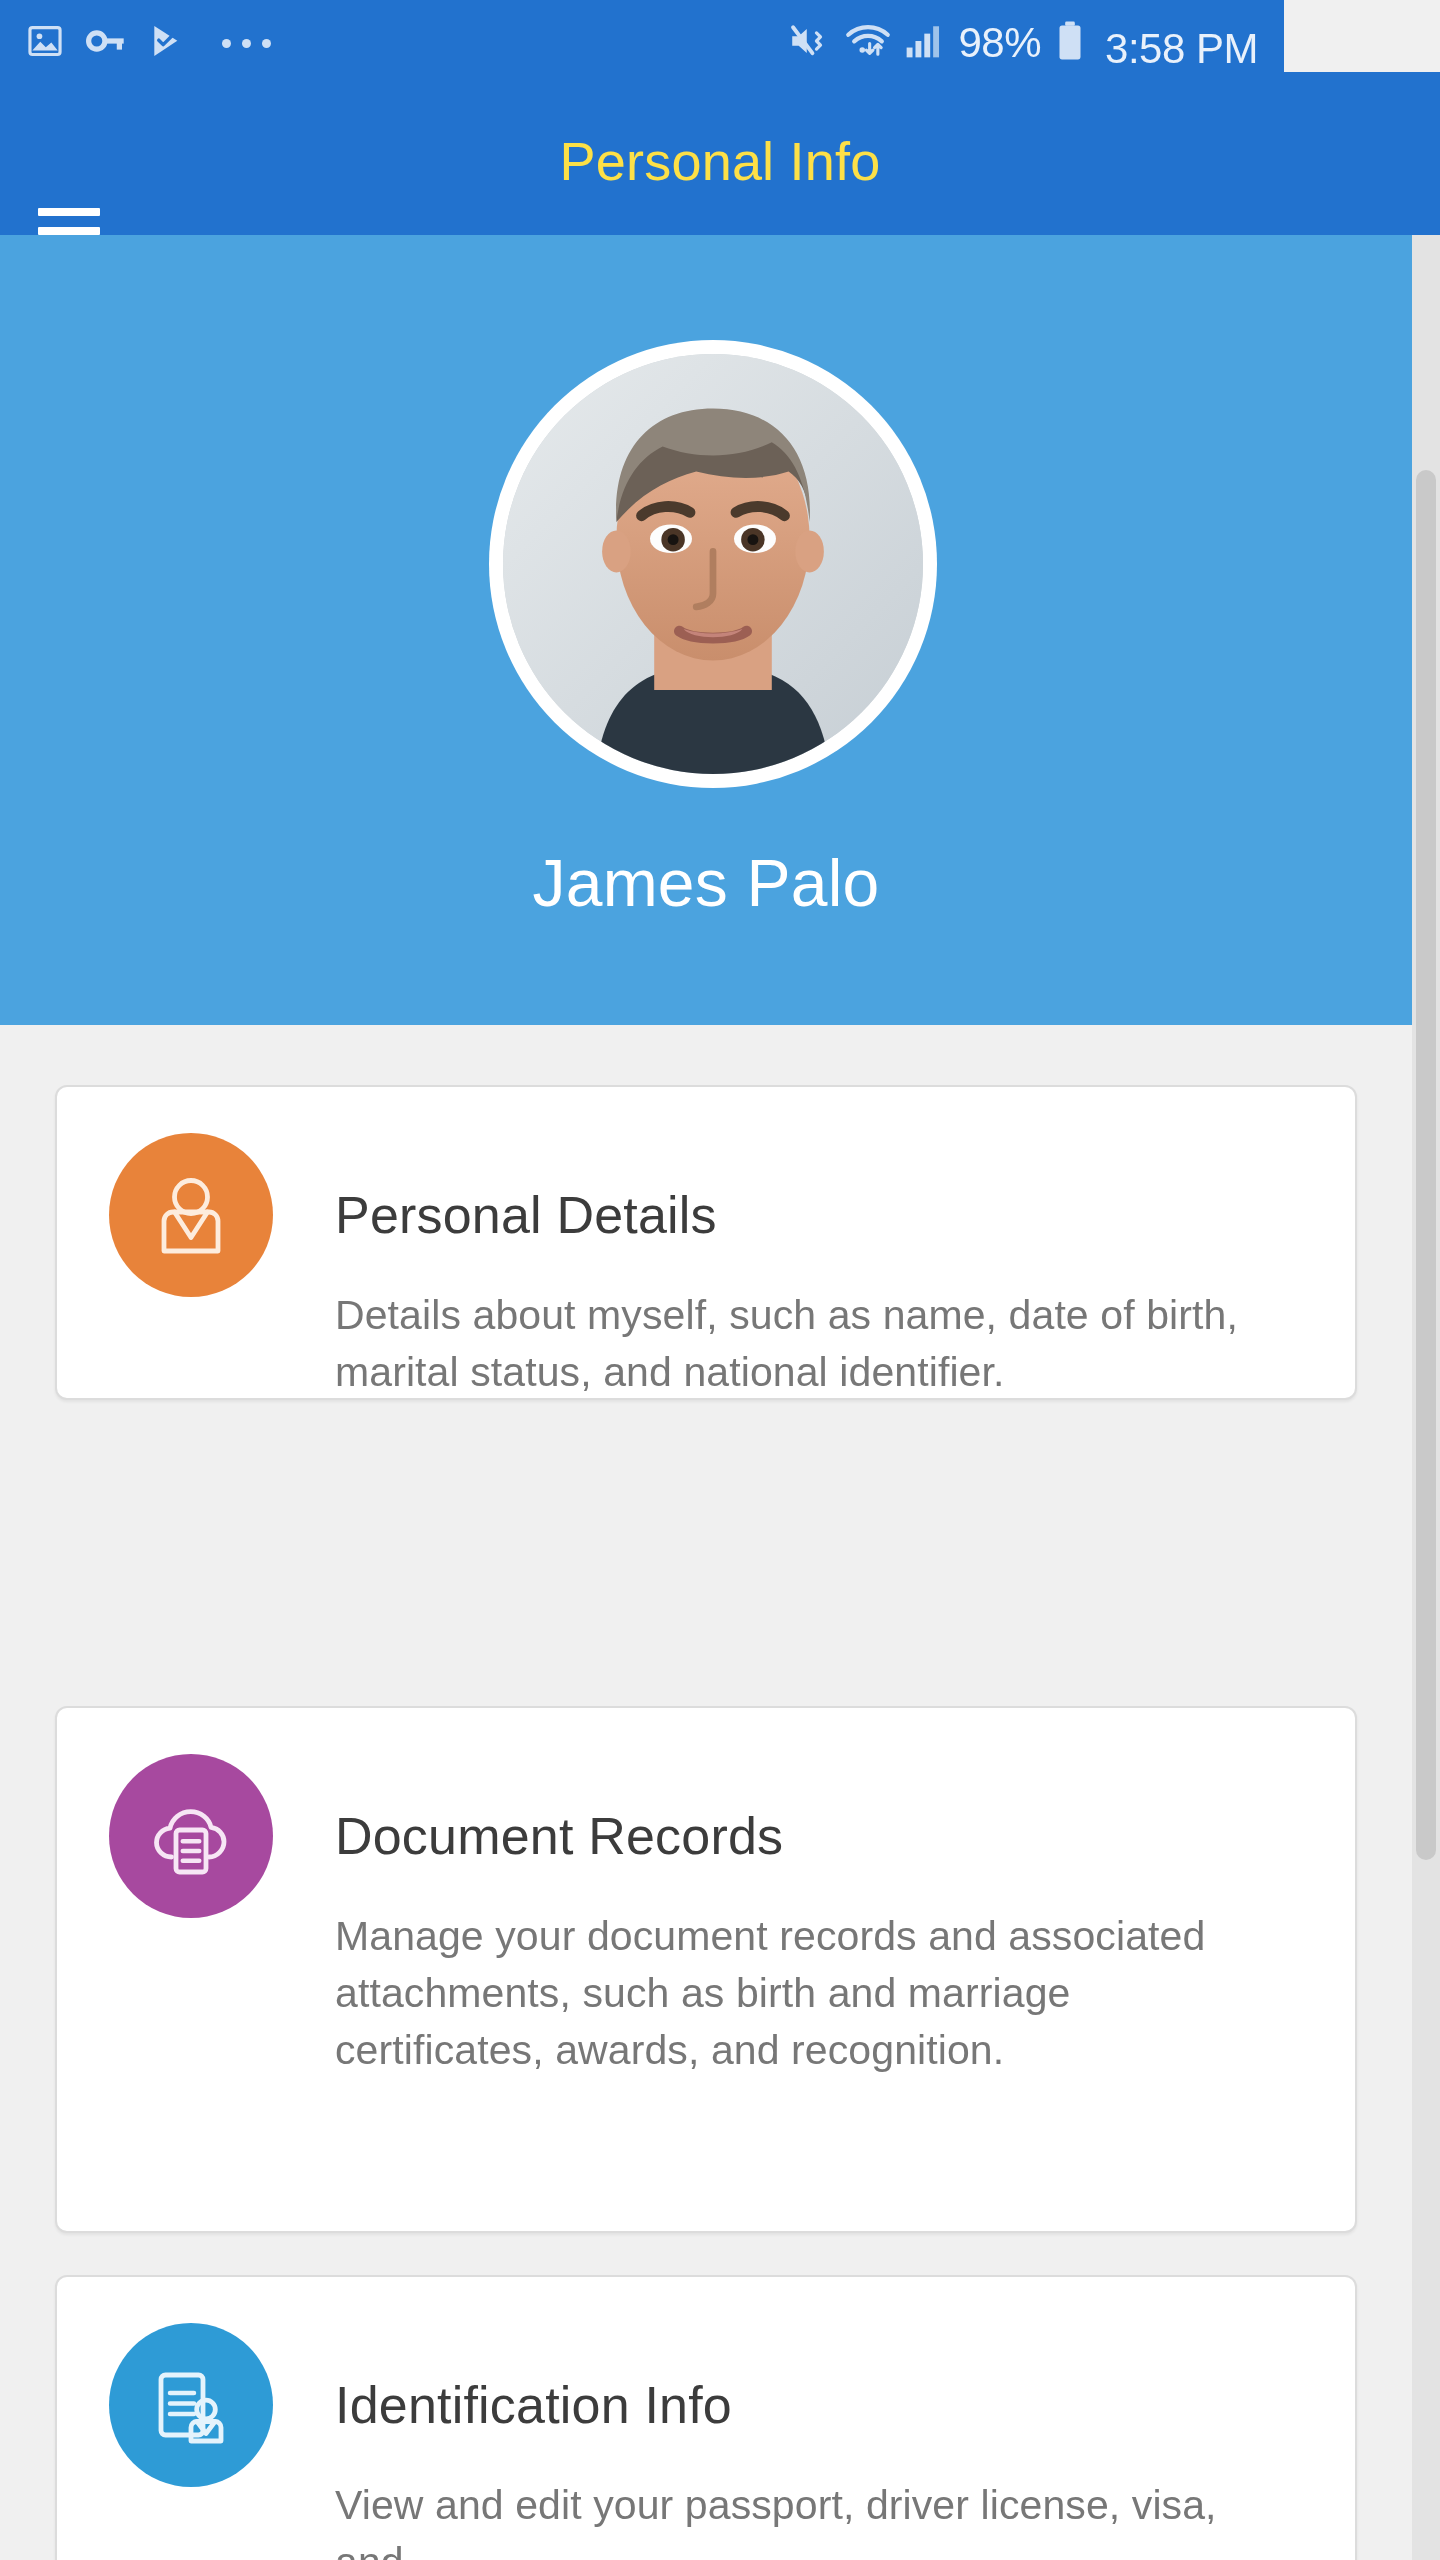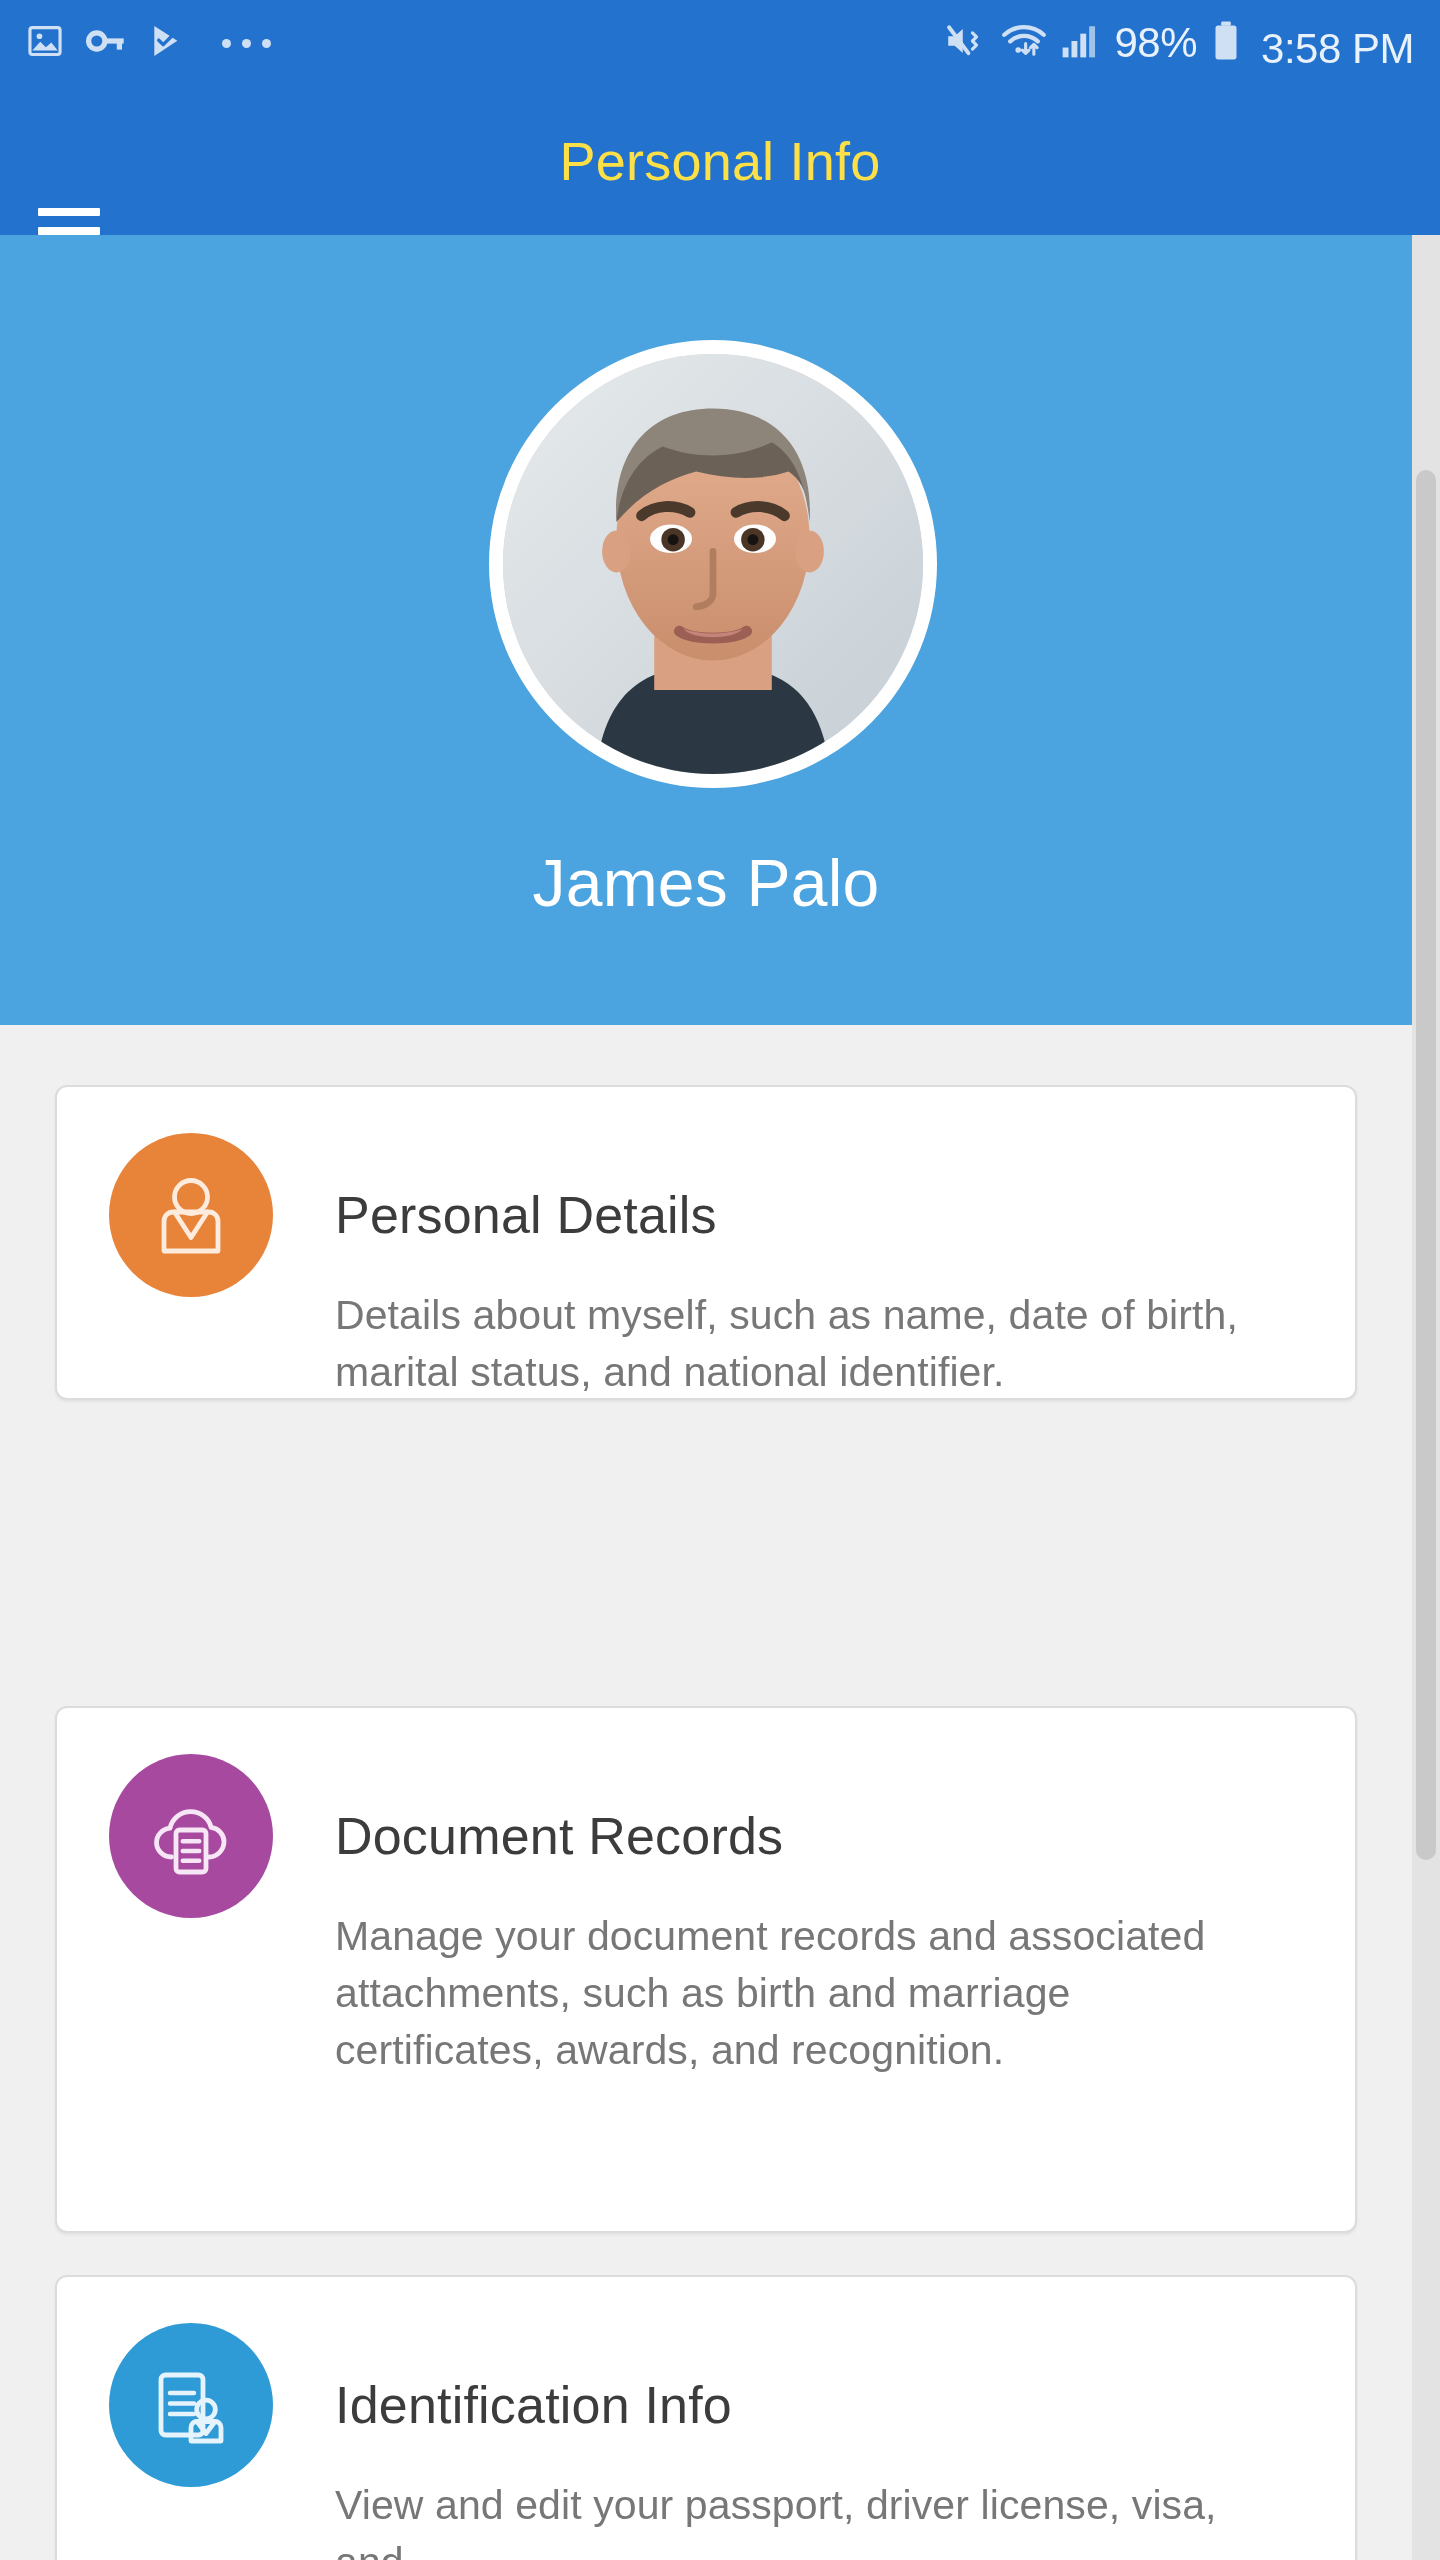--- a/index.html
+++ b/index.html
@@ -6,21 +6,21 @@
   html, body {
     width:1440px; height:2560px;
     background:#f0f0f0;
     font-family:"Liberation Sans", sans-serif;
     overflow:hidden;
   }
   #screen { position:relative; width:1440px; height:2560px; overflow:hidden; }
 
   
   .statusbar{
-    position:absolute; left:0; top:0; width:1440px; height:72px;
+    position:absolute; left:0; top:0; width:1284px; height:72px;
     background:#2272CE; display:flex; align-items:center;
     padding:14px 26px 0 26px;
   }
   .sb-left{ display:flex; align-items:center; gap:22px; }
   .sb-right{ margin-left:auto; display:flex; align-items:center; gap:14px; }
   .sb-icon{ display:block; }
   .sb-dots{ display:flex; align-items:center; gap:11px; margin-left:14px; }
   .sb-dot{ width:9px; height:9px; border-radius:50%; background:#cfe0f5; }
   .sb-text{
     color:#e9f1fb; font-size:42px; font-weight:400;

